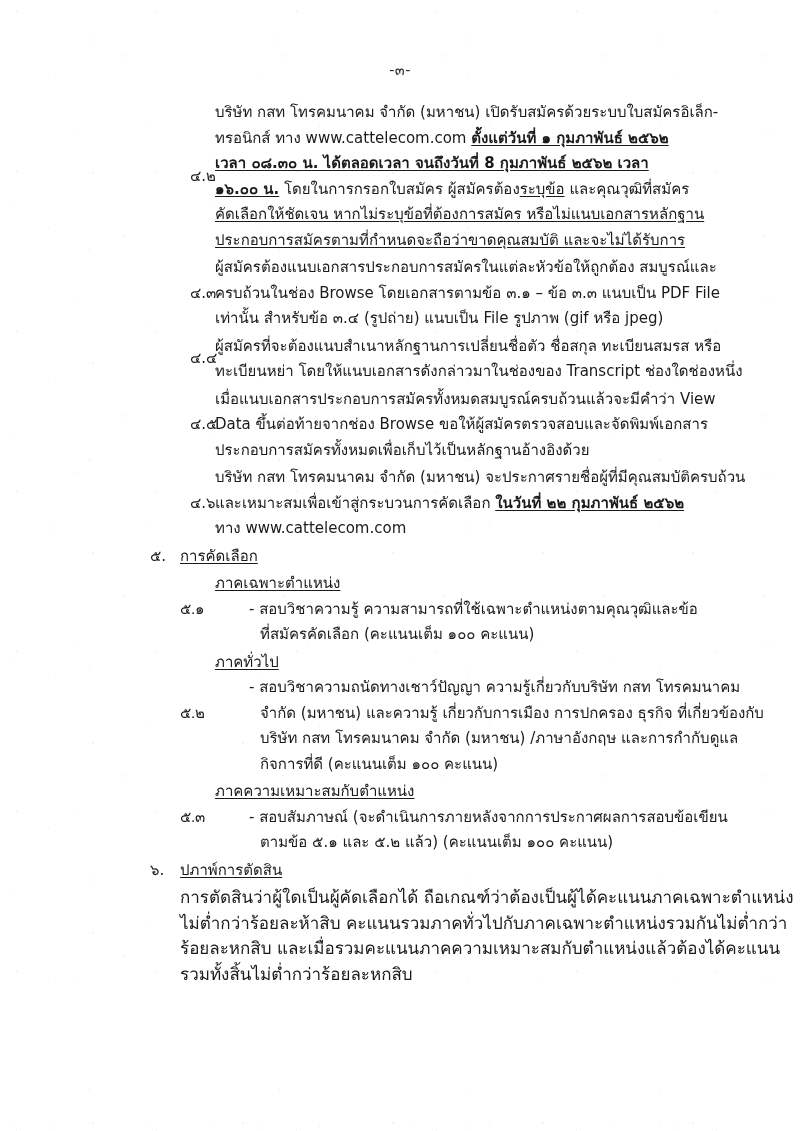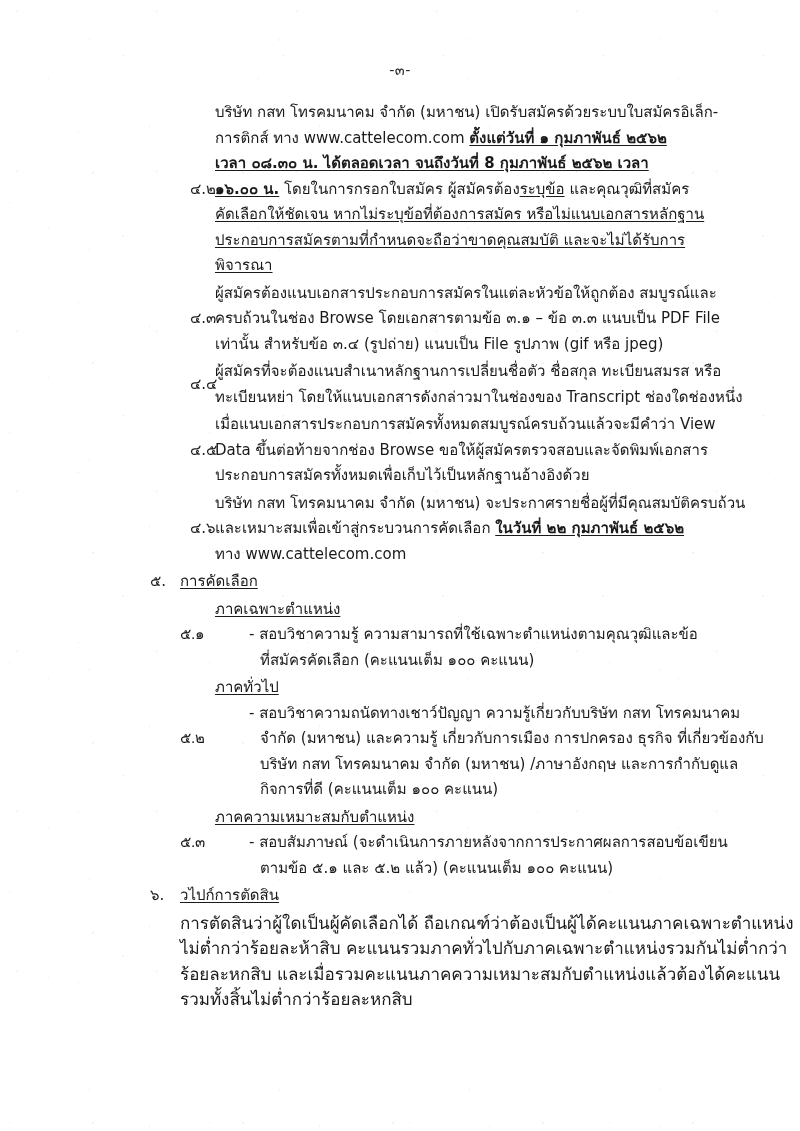--- a/index.html
+++ b/index.html
@@ -129,26 +129,25 @@
   <div class="scan-noise"></div>
 
   <div class="page-folio">-๓-</div>
 
   <div class="body-area">
 
     <div class="blk lvl2">
       <div class="blk-num">๔.๒</div>
       <div class="blk-body">
         <span class="line">บริษัท กสท โทรคมนาคม จำกัด (มหาชน)   เปิดรับสมัครด้วยระบบใบสมัครอิเล็ก-</span>
-        <span class="line"><span>การติกส์ ทาง  www.cattelecom.com   </span><span class="bu">ตั้งแต่วันที่ ๑ กุมภาพันธ์ ๒๕๖๒</span></span>
+        <span class="line"><span>ทรอนิกส์ ทาง  www.cattelecom.com   </span><span class="bu">ตั้งแต่วันที่ ๑ กุมภาพันธ์ ๒๕๖๒</span></span>
         <span class="line bu">เวลา ๐๘.๓๐ น.  ได้ตลอดเวลา จนถึงวันที่ 8 กุมภาพันธ์ ๒๕๖๒ เวลา</span>
         <span class="line"><span class="bu">๑๖.๐๐ น.</span><span> โดยในการกรอกใบสมัคร ผู้สมัครต้อง</span><span class="u">ระบุข้อ</span><span> และคุณวุฒิที่สมัคร</span></span>
         <span class="line u">คัดเลือกให้ชัดเจน   หากไม่ระบุข้อที่ต้องการสมัคร หรือไม่แนบเอกสารหลักฐาน</span>
         <span class="line u">ประกอบการสมัครตามที่กำหนดจะถือว่าขาดคุณสมบัติ   และจะไม่ได้รับการ</span>
-        <span class="line u">พิจารณา</span>
       </div>
     </div>
 
     <div class="blk lvl2">
       <div class="blk-num">๔.๓</div>
       <div class="blk-body">
         <span class="line">ผู้สมัครต้องแนบเอกสารประกอบการสมัครในแต่ละหัวข้อให้ถูกต้อง สมบูรณ์และ</span>
         <span class="line">ครบถ้วนในช่อง Browse โดยเอกสารตามข้อ ๓.๑ – ข้อ ๓.๓ แนบเป็น PDF File</span>
         <span class="line">เท่านั้น   สำหรับข้อ ๓.๔ (รูปถ่าย) แนบเป็น File รูปภาพ (gif หรือ jpeg)</span>
       </div>
@@ -218,21 +217,21 @@
         <span class="dash-item">
           <span class="line">- สอบสัมภาษณ์ (จะดำเนินการภายหลังจากการประกาศผลการสอบข้อเขียน</span>
           <span class="line cont">ตามข้อ ๕.๑ และ ๕.๒ แล้ว)  (คะแนนเต็ม ๑๐๐ คะแนน)</span>
         </span>
       </div>
     </div>
 
     <div class="blk lvl1">
       <div class="blk-num">๖.</div>
       <div class="blk-body">
-        <span class="line u sec-head">วไปก์การตัดสิน</span>
+        <span class="line u sec-head">ปภาพ์การตัดสิน</span>
       </div>
     </div>
 
     <div class="para">
       <span class="line">การตัดสินว่าผู้ใดเป็นผู้คัดเลือกได้  ถือเกณฑ์ว่าต้องเป็นผู้ได้คะแนนภาคเฉพาะตำแหน่ง</span>
       <span class="line">ไม่ต่ำกว่าร้อยละห้าสิบ    คะแนนรวมภาคทั่วไปกับภาคเฉพาะตำแหน่งรวมกันไม่ต่ำกว่า</span>
       <span class="line">ร้อยละหกสิบ  และเมื่อรวมคะแนนภาคความเหมาะสมกับตำแหน่งแล้วต้องได้คะแนน</span>
       <span class="line">รวมทั้งสิ้นไม่ต่ำกว่าร้อยละหกสิบ</span>
     </div>
 

